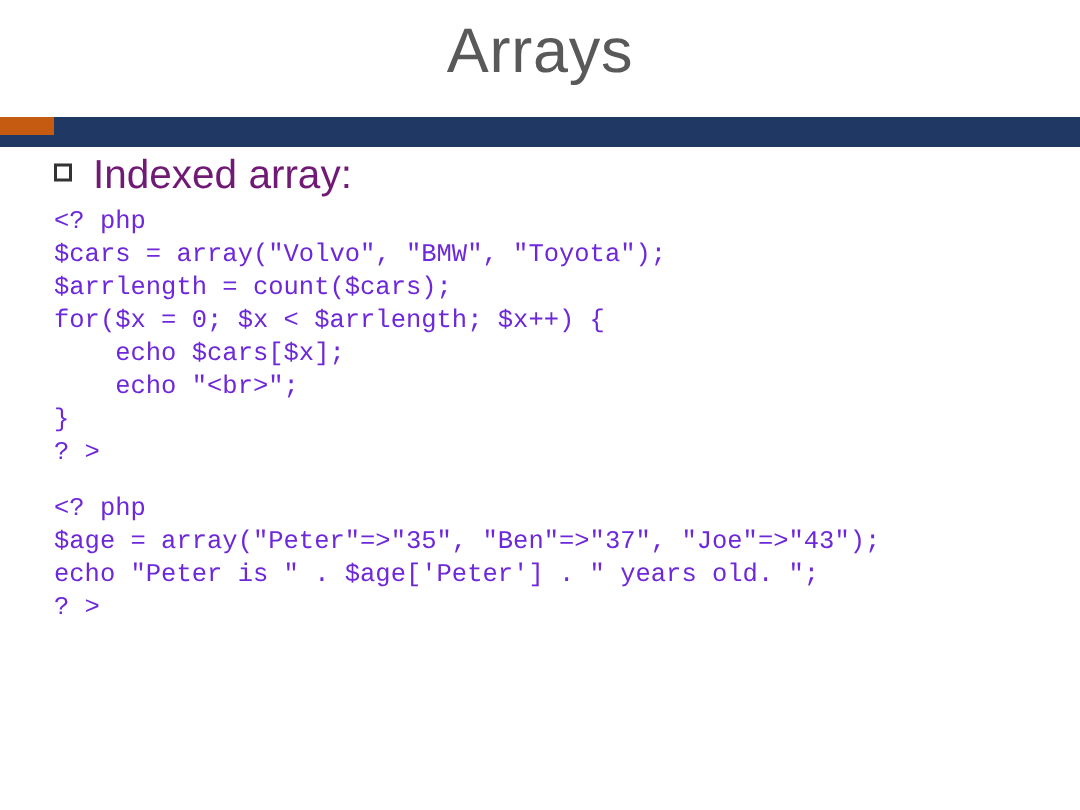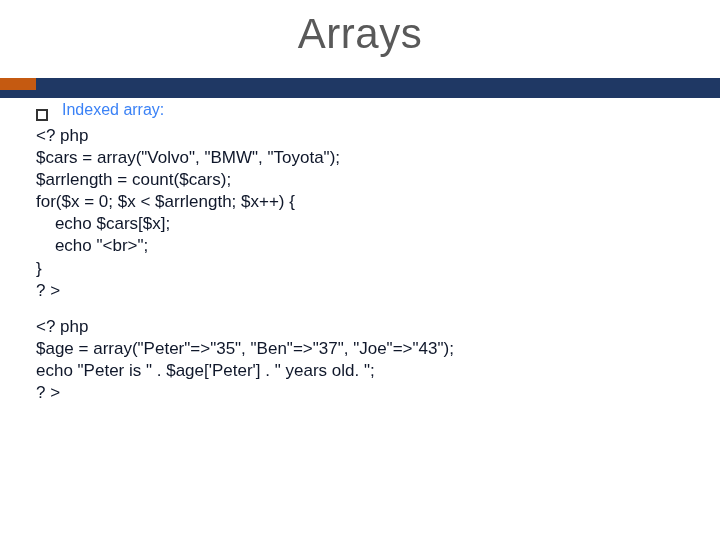--- a/index.html
+++ b/index.html
@@ -51,31 +51,31 @@
     margin: 6px 0 4px 0;
   }
   .bullet-marker {
     width: 12px;
     height: 12px;
     border: 2px solid #333;
     margin-top: 9px;
     flex-shrink: 0;
   }
   .bullet-text {
-    font-size: 16px;
-    color: #3b82f6;
+    font-size: 27px;
+    color: #701a75;
     line-height: 1.25;
   }
   .code-block {
     font-size: 17px;
     line-height: 1.3;
     white-space: pre;
-    color: #0f172a;
+    color: #6d28d9;
     margin: 4px 0 14px 0;
-    font-family: Liberation Sans, sans-serif;
+    font-family: Liberation Mono, monospace;
   }
 </style>
 </head>
 <body>
 
 <div class="slide">
   <div class="title">Arrays</div>
   <div class="accent-band"></div>
   <div class="accent-tab"></div>
 

